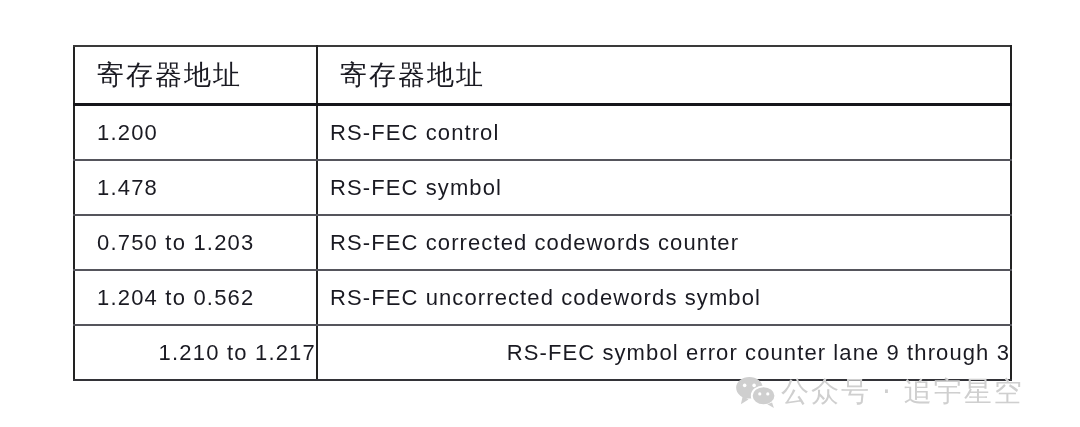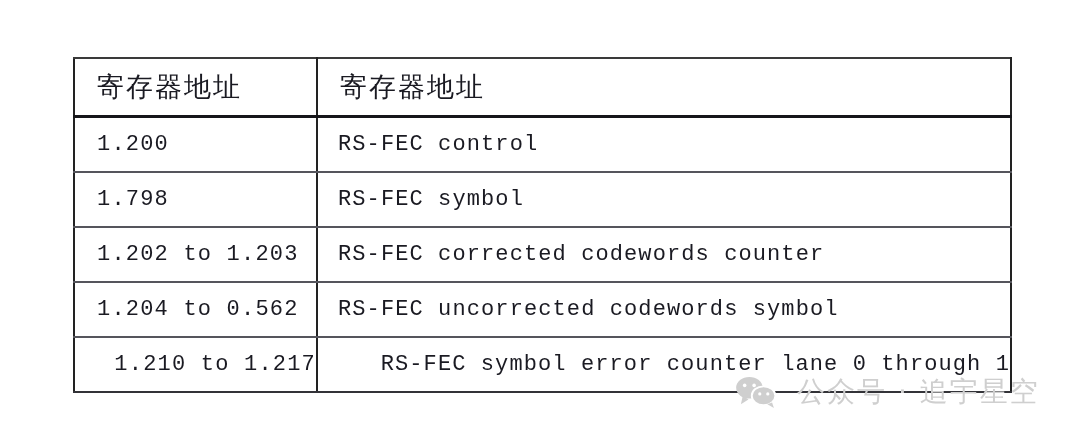--- a/index.html
+++ b/index.html
@@ -23,21 +23,20 @@
   }
 
   .reg-table {
     position: absolute;
     left: 73px;
     top: 45px;
     width: 937px;
     border-collapse: collapse;
     table-layout: fixed;
     background: #ffffff;
-    margin-top: 12px;
   }
 
   .reg-table col.c-addr { width: 243px; }
   .reg-table col.c-name { width: 694px; }
 
   .reg-table th,
   .reg-table td {
     border-left: 2px solid #222222;
     border-right: 2px solid #222222;
     padding: 0 0 0 22px;
@@ -53,50 +52,50 @@
     font-size: 27px;
     font-weight: 400;
     letter-spacing: 2px;
     border-top: 2px solid #3a3a3a;
     border-bottom: 3px solid #16161a;
   }
 
   
   .reg-table tbody td {
     height: 53px;
-    font-family: Liberation Mono, monospace;
+    font-family: Liberation Sans, sans-serif;
     font-size: 22px;
     font-weight: 400;
     letter-spacing: 0.5px;
     border-bottom: 2px solid #55555c;
     white-space: nowrap;
   }
 
   .reg-table tbody tr:last-child td {
     border-bottom: 2px solid #333338;
     text-align: right;
   }
 
   .reg-table tbody td.addr {
     letter-spacing: 1.2px;
   }
 
   .reg-table tbody td.name {
     letter-spacing: 1.1px;
-    padding-left: 20px;
+    padding-left: 12px;
   }
 
   
   .watermark {
     position: absolute;
     left: 735px;
     top: 373px;
     display: flex;
     align-items: center;
-    gap: 20px;
+    gap: 4px;
     opacity: 1;
     pointer-events: none;
     user-select: none;
   }
   .wechat-icon {
     width: 42px;
     height: 34px;
     display: block;
   }
   .watermark-text {
@@ -122,34 +121,34 @@
         <th>寄存器地址</th>
         <th>寄存器地址</th>
       </tr>
     </thead>
     <tbody>
       <tr>
         <td class="addr">1.200</td>
         <td class="name">RS-FEC control</td>
       </tr>
       <tr>
-        <td class="addr">1.798</td>
+        <td class="addr">1.478</td>
         <td class="name">RS-FEC symbol</td>
       </tr>
       <tr>
-        <td class="addr">1.202 to 1.203</td>
+        <td class="addr">0.750 to 1.203</td>
         <td class="name">RS-FEC corrected codewords counter</td>
       </tr>
       <tr>
         <td class="addr">1.204 to 0.562</td>
         <td class="name">RS-FEC uncorrected codewords symbol</td>
       </tr>
       <tr>
         <td class="addr">1.210 to 1.217</td>
-        <td class="name">RS-FEC symbol error counter lane 0 through 1</td>
+        <td class="name">RS-FEC symbol error counter lane 9 through 3</td>
       </tr>
     </tbody>
   </table>
 
   <div class="watermark">
     <svg class="wechat-icon" viewBox="0 0 44 36">
       <ellipse cx="15" cy="13.5" rx="14" ry="11.5" fill="#cfcfcf"></ellipse>
       <polygon points="8,22 6,31 14,26" fill="#cfcfcf"></polygon>
       <circle cx="10" cy="11" r="1.9" fill="#ffffff"></circle>
       <circle cx="20" cy="11" r="1.9" fill="#ffffff"></circle>

